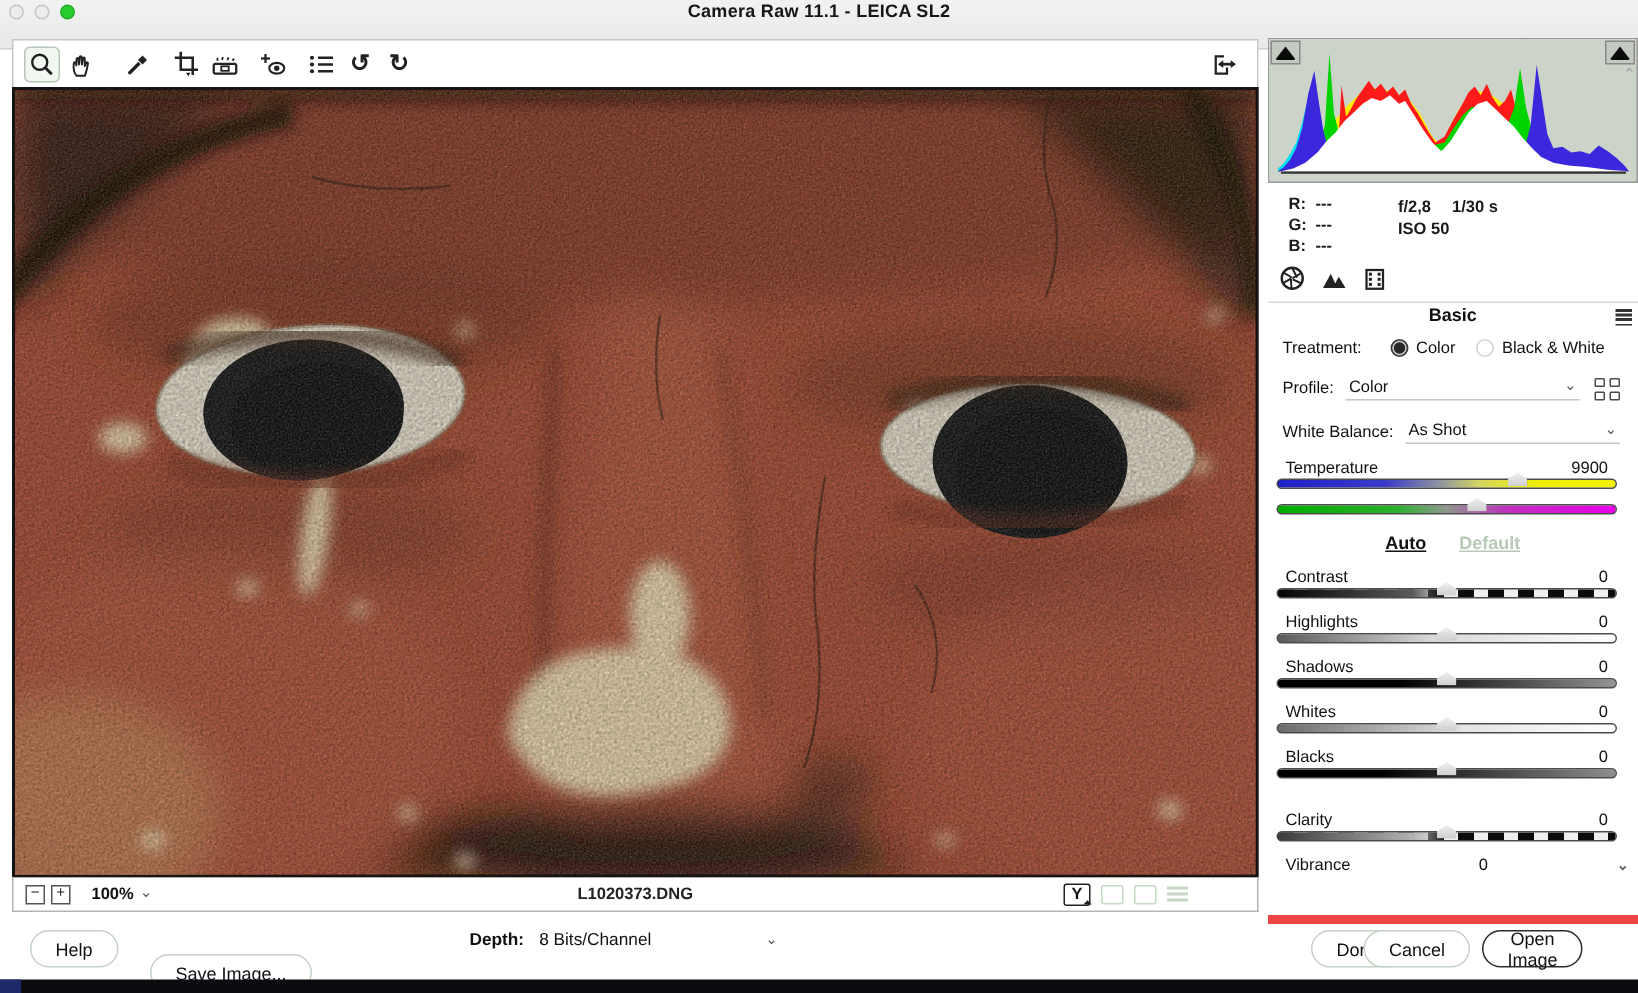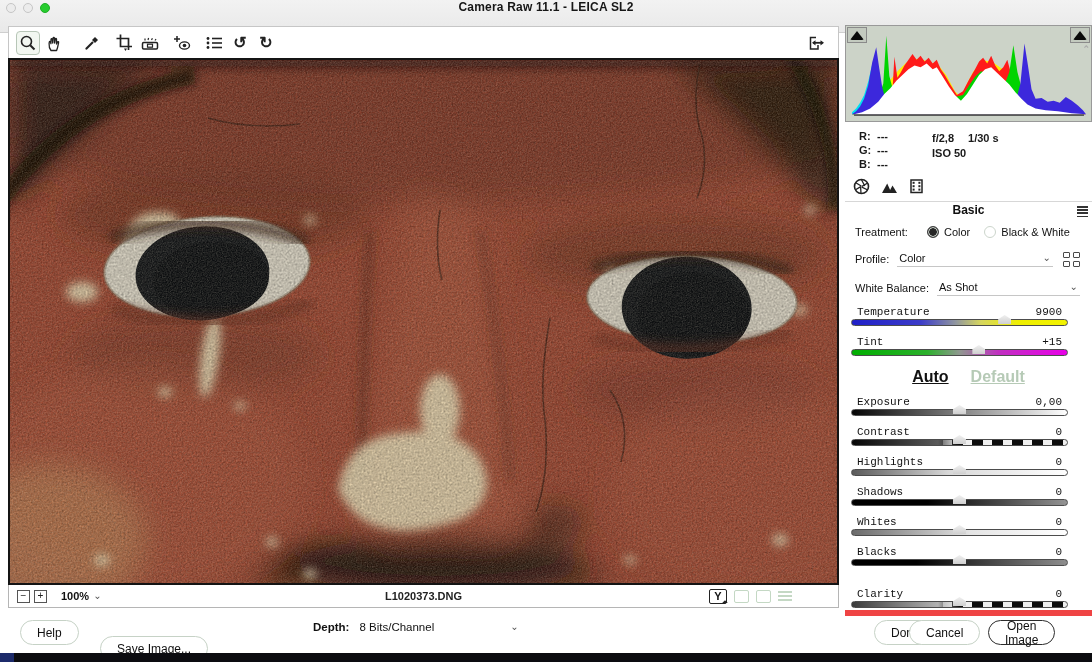--- a/index.html
+++ b/index.html
@@ -81,40 +81,40 @@
   .radio.off { border:1.5px solid #ccd5cc; background:#fff; margin-left:14px; }
   .lbl { color:#111; }
   .treat-lbl { width:72px; }
 
   .combo-row { display:flex; align-items:center; margin:13px 12px 0 10px; }
   .combo { flex:1; display:flex; align-items:center; border-bottom:1px solid #c6c6c6; padding:1px 2px 2px 2px; margin-left:8px; }
   .combo .val { flex:1; }
   .grid-icon { display:grid; grid-template-columns:7px 7px; grid-gap:3px; margin-left:10px; }
   .grid-icon b { width:7px; height:6px; border:1.6px solid #4a4a4a; border-radius:1px; }
 
-  .srow { margin:10px 24px 0 6px;font-family:Liberation Mono, monospace; }
+  .srow { margin:10px 14px 0 6px; }
   .shead { display:flex; justify-content:space-between; padding:0 6px 1px 6px; }
   .shead .v { font-weight:400; }
   .track { position:relative; height:7px; border:1px solid #4c4c4c; border-radius:4px; }
   .thumb { position:absolute; top:-5px; width:13px; height:9px; margin-left:-6.5px;
     background:linear-gradient(#f0f0f0,#cfcfcf); clip-path:polygon(50% 0,100% 48%,100% 100%,0 100%,0 48%);
     filter:drop-shadow(0 0 0.6px #666); }
   .t-temp { background:linear-gradient(90deg,#1f1fc8 0%,#3c3cc8 32%,#8f95a0 48%,#d6d65e 60%,#efef00 78%,#f2f200 100%); }
   .t-tint { background:linear-gradient(90deg,#00ae00 0%,#2cb02c 35%,#8f988f 50%,#c030c0 68%,#e800e8 100%); }
   .t-exposure { background:linear-gradient(90deg,#050505,#fff); }
   .t-contrast { background-image:linear-gradient(90deg,#050505 0%,#5a5a5a 40%,rgba(0,0,0,0) 50%),
     repeating-linear-gradient(90deg,#0c0c0c 0 11px,#efefef 11px 20px); }
   .t-highlights { background:linear-gradient(90deg,#5a5a5a,#d8d8d8 45%,#fff); }
   .t-shadows { background:linear-gradient(90deg,#000 0 35%,#4a4a4a 70%,#949494); }
   .t-whites { background:linear-gradient(90deg,#6a6a6a,#e4e4e4 55%,#fff); }
   .t-blacks { background:linear-gradient(90deg,#000 0 30%,#3c3c3c 60%,#8e8e8e); }
   .t-clarity { background-image:linear-gradient(90deg,#3a3a3a 0%,#b2b2b2 40%,rgba(0,0,0,0) 50%),
     repeating-linear-gradient(90deg,#0c0c0c 0 11px,#efefef 11px 20px); }
 
-  .links { display:flex; justify-content:center; gap:22px; margin-top:12px; font-size:16px; font-weight:700; }
+  .links { display:flex; justify-content:center; gap:22px; margin-top:12px; font-size:12px; font-weight:700; }
   .lnk-auto { color:#111; text-decoration:underline; }
   .lnk-default { color:#b6cab6; text-decoration:underline; }
 
   .srow.clarity { margin-top:22px; }
   .vib-row { display:flex; justify-content:space-between; margin:10px 14px 0 12px; align-items:center; }
   .scroll-dn { color:#666; font-size:10px; font-weight:700; margin-right:-8px; }
 
   
   #footer { position:absolute; left:0; top:616px; width:912px; height:36px; }
   .pill { position:absolute; height:25px; border-radius:13px; background:#fff; border:1px solid #c6d2c6;
@@ -433,43 +433,30 @@
         <div class="shead">
             <span>Temperature</span>
             <span class="v">9900</span>
           </div>
         <div class="track t-temp">
             <span class="thumb" style="left: 71%;"></span>
           </div>
       </div>
 
       <div class="srow">
-        <div class="shead">
-            <span>Tint</span>
-            <span class="v">+15</span>
-          </div>
         <div class="track t-tint">
             <span class="thumb" style="left: 59%;"></span>
           </div>
       </div>
 
       <div class="links">
         <span class="lnk-auto">Auto</span>
         <span class="lnk-default">Default</span>
       </div>
 
-      <div class="srow">
-        <div class="shead">
-            <span>Exposure</span>
-            <span class="v">0,00</span>
-          </div>
-        <div class="track t-exposure">
-            <span class="thumb" style="left: 50%;"></span>
-          </div>
-      </div>
 
       <div class="srow">
         <div class="shead">
             <span>Contrast</span>
             <span class="v">0</span>
           </div>
         <div class="track t-contrast">
             <span class="thumb" style="left: 50%;"></span>
           </div>
       </div>

